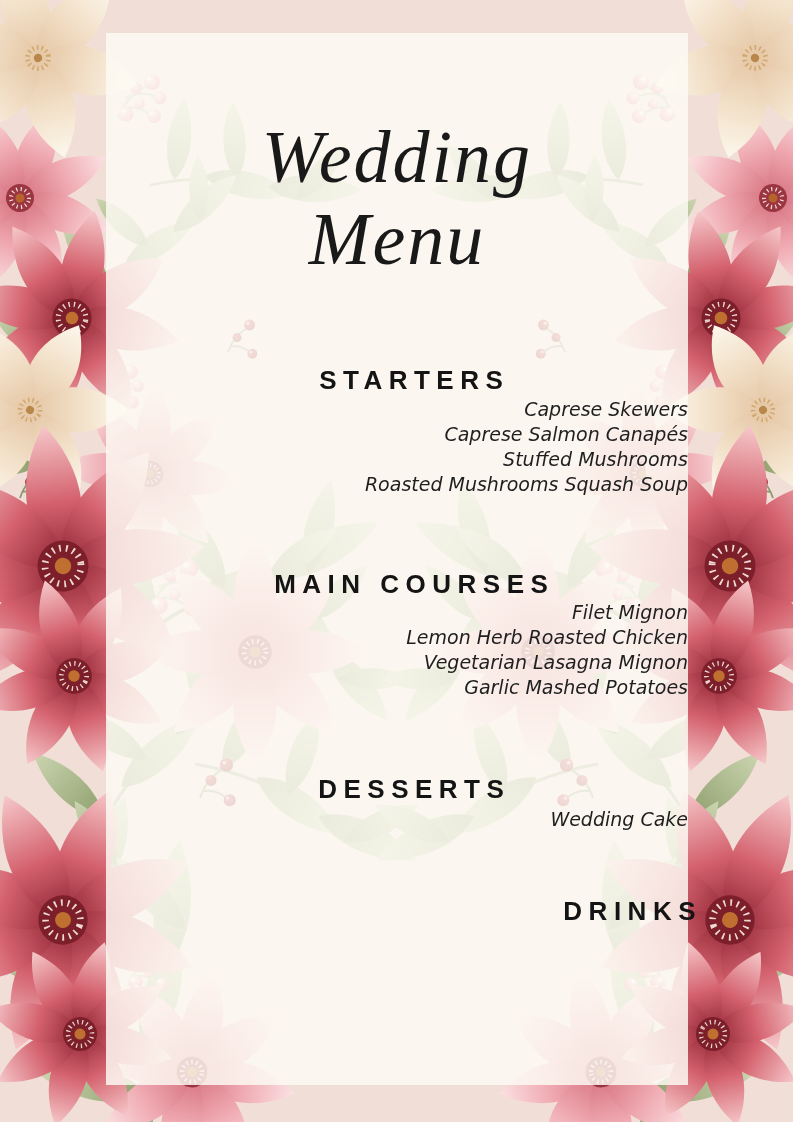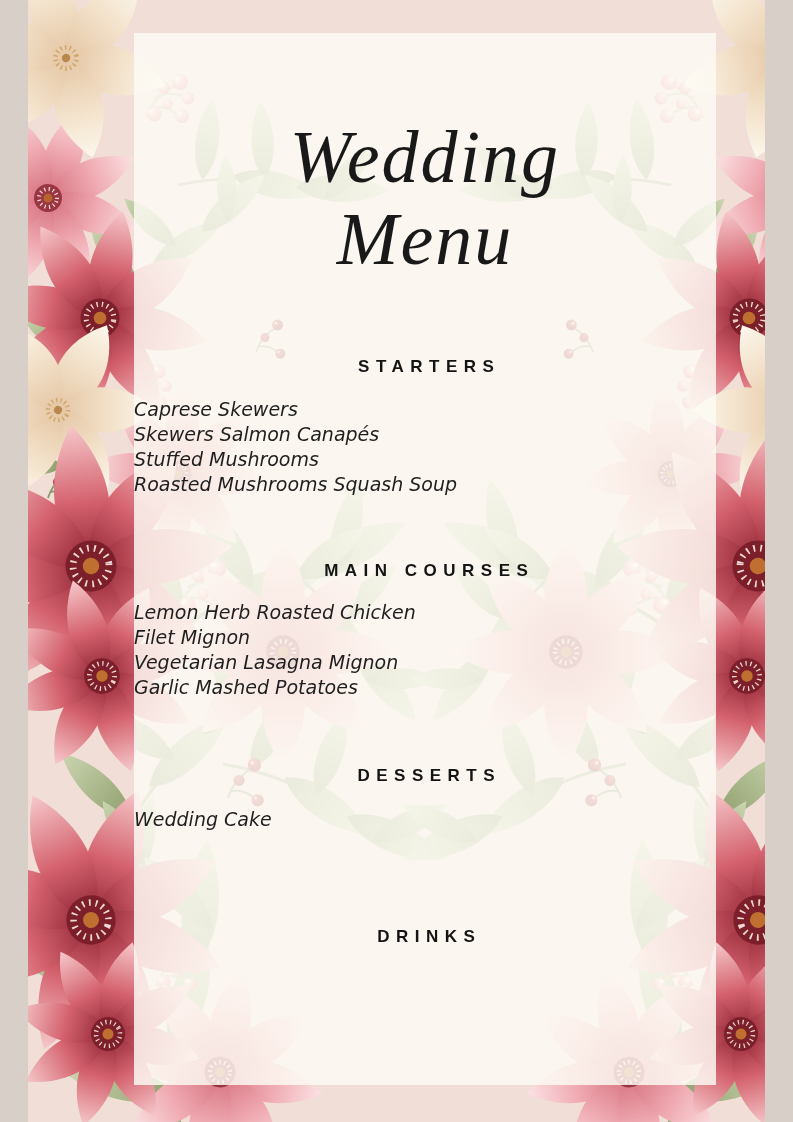--- a/index.html
+++ b/index.html
@@ -1,18 +1,18 @@
 <!DOCTYPE html>
 <html><head>
 <meta charset="utf-8">
 <style>
   html,body{margin:0;padding:0;background:#d8d0c8;}
   .canvas{
     position:relative;
-    width:737px;height:1122px;
+    width:793px;height:1122px;
     margin:0 auto;
     background:#f0ded7;
     overflow:hidden;
     font-family:"DejaVu Sans","Liberation Sans",sans-serif;
   }
   .floral{position:absolute;inset:0;width:793px;height:1122px;display:block;}
   .panel{
     position:absolute;
     left:106px;top:33px;width:582px;height:1052px;
     background:rgba(253,250,243,0.84);
@@ -22,41 +22,41 @@
     position:absolute;left:106px;width:582px;top:116px;
     text-align:center;
     font-family:"Liberation Serif","DejaVu Serif",serif;
     font-style:italic;
     font-size:74px;line-height:82px;
     letter-spacing:2px;
     color:#191919;
   }
   .sec-h{
     position:absolute;left:106px;width:582px;
-    margin:1px;text-align:center;
+    margin:14px;text-align:center;
     font-family:"Liberation Sans","DejaVu Sans",sans-serif;
-    font-weight:700;font-size:17px;line-height:30px;
+    font-weight:700;font-size:26px;line-height:30px;
     letter-spacing:6.5px;text-indent:6.5px;
     color:#141414;
   }
   .sec-items{
     position:absolute;left:106px;width:582px;
-    text-align:left;
+    text-align:right;
     font-style:italic;
     font-size:19px;line-height:25px;
     color:#1f1f1f;
   }
   .sec-items p{margin:0;}
   .h-starters{top:351px;}
   .i-starters{top:397px;}
   .h-mains{top:555px;}
   .i-mains{top:600px;}
   .h-desserts{top:760px;}
   .i-desserts{top:807px;}
-  .h-drinks{top:921px;}
+  .h-drinks{top:882px;text-align:right;}
   .i-drinks{top:954px;}
 </style>
 </head>
 <body>
 
 <div class="canvas">
 
   <svg class="floral" viewBox="0 0 793 1122" aria-hidden="true">
     <defs>
       <linearGradient id="gPetalR" x1="0" y1="0" x2="0" y2="-95" gradientUnits="userSpaceOnUse">
@@ -205,29 +205,29 @@
 
   <div class="content">
     <div class="title">
       <div>Wedding</div>
       <div>Menu</div>
     </div>
 
     <h2 class="sec-h h-starters">STARTERS</h2>
     <div class="sec-items i-starters">
       <p>Caprese Skewers</p>
-      <p>Skewers Salmon Canapés</p>
+      <p>Caprese Salmon Canapés</p>
       <p>Stuffed Mushrooms</p>
       <p>Roasted Mushrooms Squash Soup</p>
     </div>
 
     <h2 class="sec-h h-mains">MAIN COURSES</h2>
     <div class="sec-items i-mains">
+      <p>Filet Mignon</p>
       <p>Lemon Herb Roasted Chicken</p>
-      <p>Filet Mignon</p>
       <p>Vegetarian Lasagna Mignon</p>
       <p>Garlic Mashed Potatoes</p>
     </div>
 
     <h2 class="sec-h h-desserts">DESSERTS</h2>
     <div class="sec-items i-desserts">
       <p>Wedding Cake</p>
     </div>
 
     <h2 class="sec-h h-drinks">DRINKS</h2>

